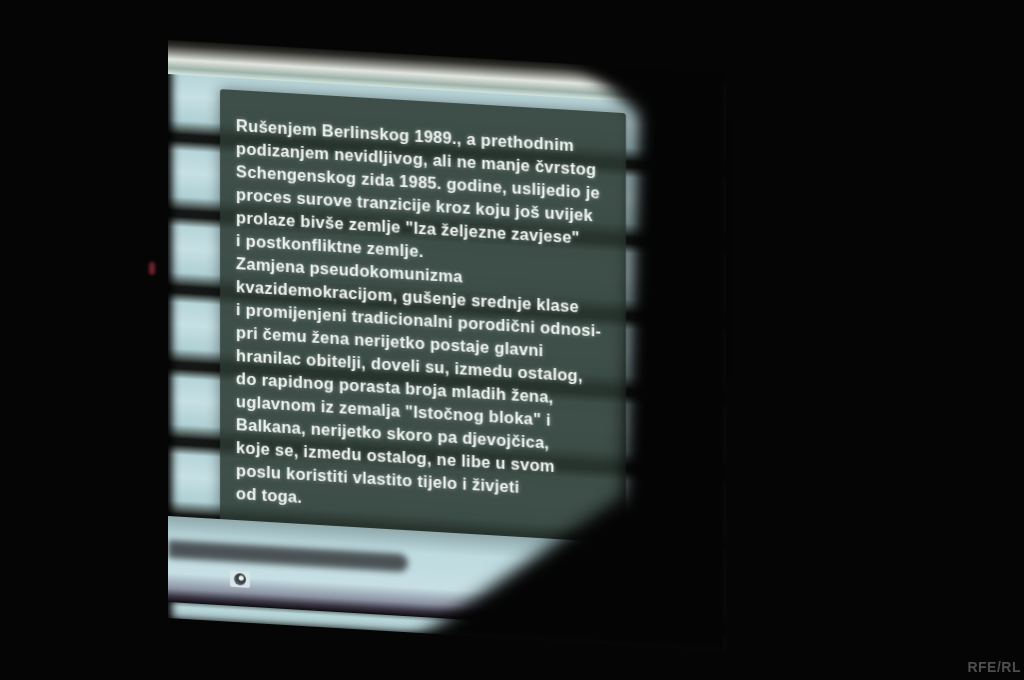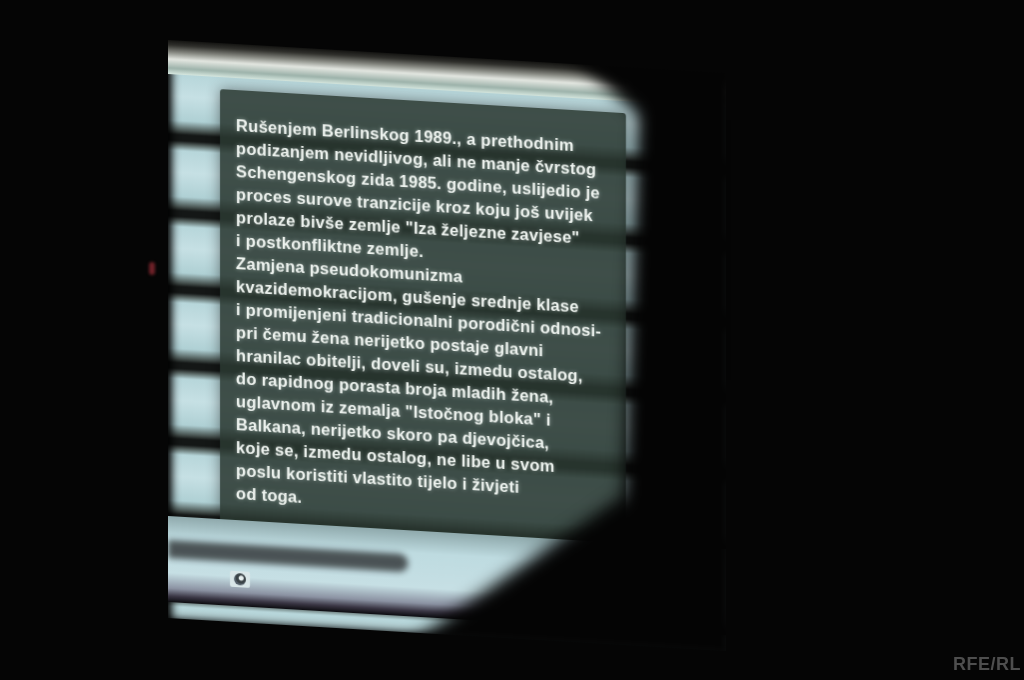--- a/index.html
+++ b/index.html
@@ -48,21 +48,21 @@
     border-radius:50%;
     background:radial-gradient(circle at 60% 40%,#e8f0f0 0 2px,#3a4246 3px 5px,#55606a 6px);}
   
   .shadow-wrap{position:absolute;left:-14px;top:-14px;width:586px;height:606px;
     filter:blur(8px);}
   .silhouette{position:absolute;left:0;top:0;width:100%;height:100%;
     background:#040404;
     clip-path:polygon(70% 0%,100% 0%,100% 100%,43% 100%,80% 73%,82.5% 10%);}
   .red-dot{position:absolute;left:149px;top:262px;width:6px;height:13px;
     background:#6e2128;border-radius:3px;filter:blur(1.5px);}
-  .watermark{position:absolute;right:3px;bottom:5px;font-size:18px;
+  .watermark{position:absolute;right:3px;bottom:5px;font-size:14px;
     font-weight:700;color:#4e4e4e;letter-spacing:0.5px;}
 </style>
 </head>
 <body>
 
 <div class="scene">
 
   <div class="faint-patch"></div>
 
   <div class="projection">

